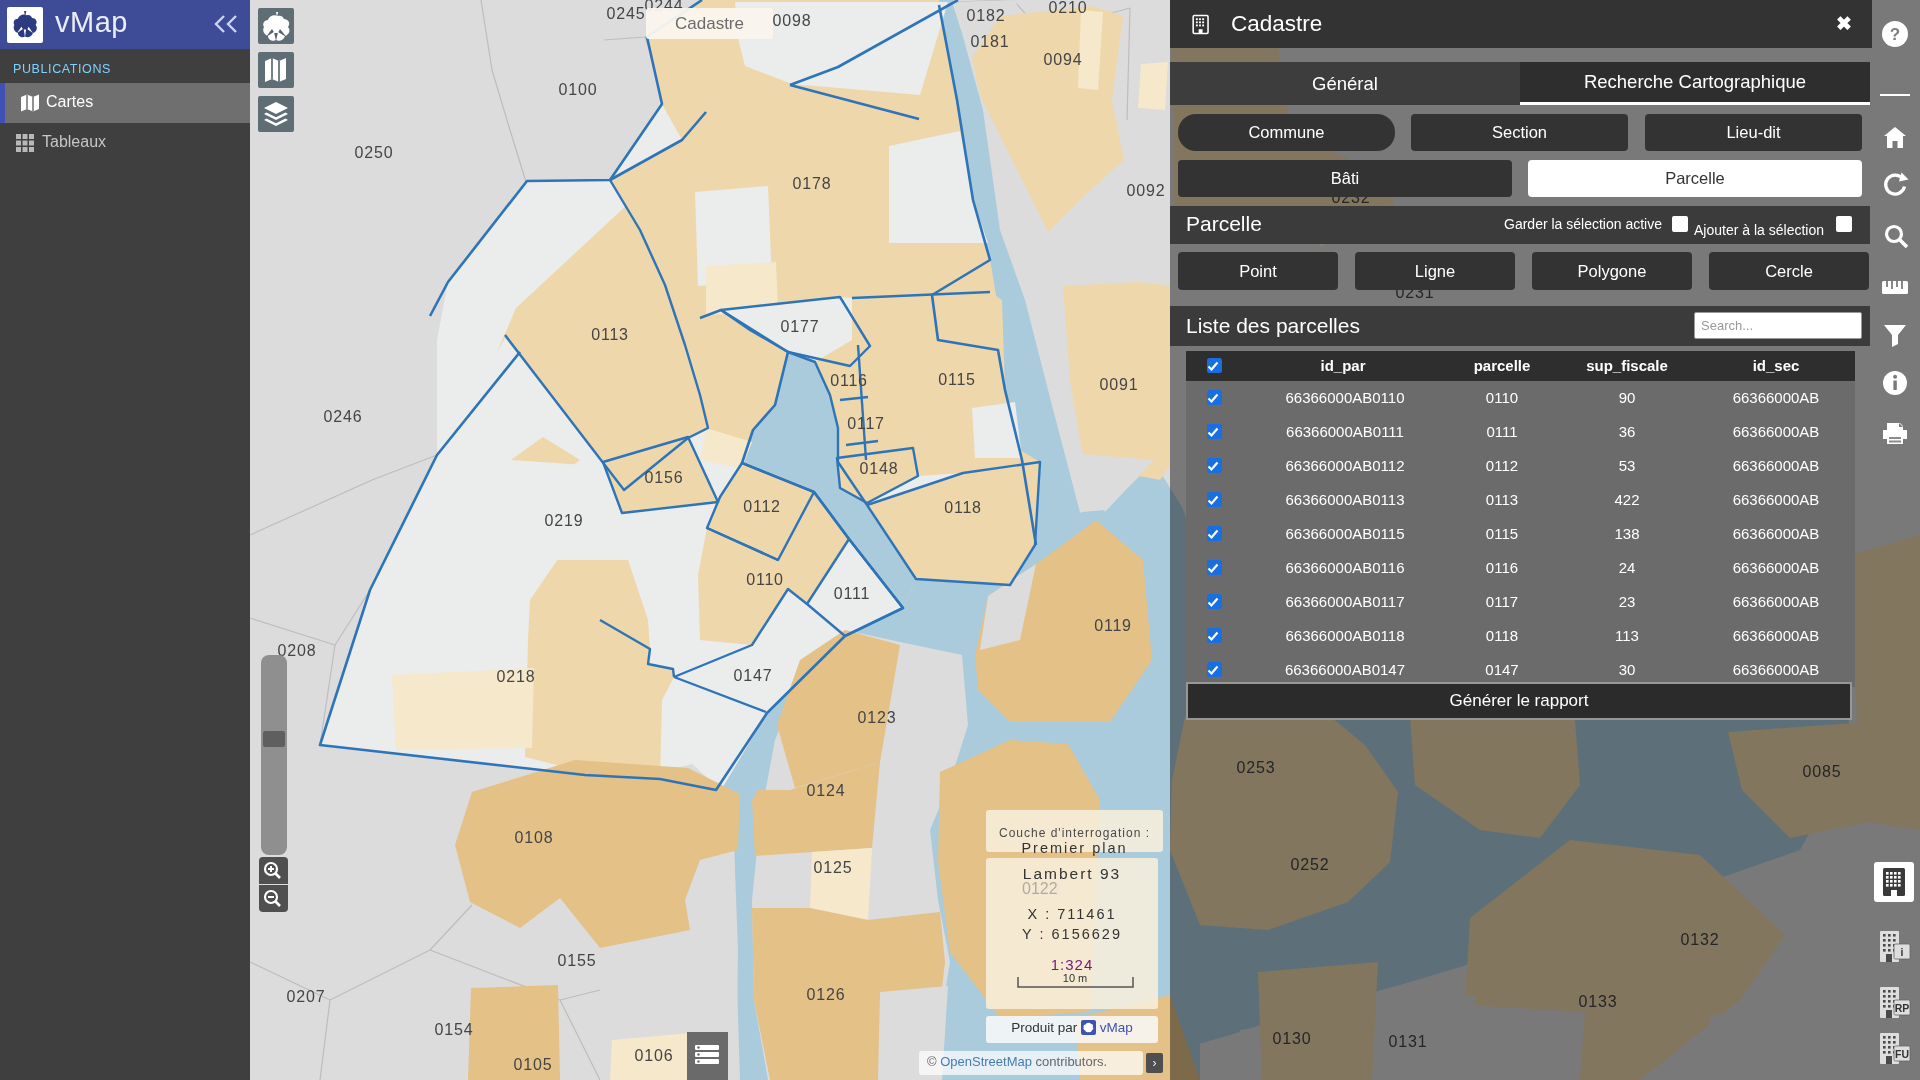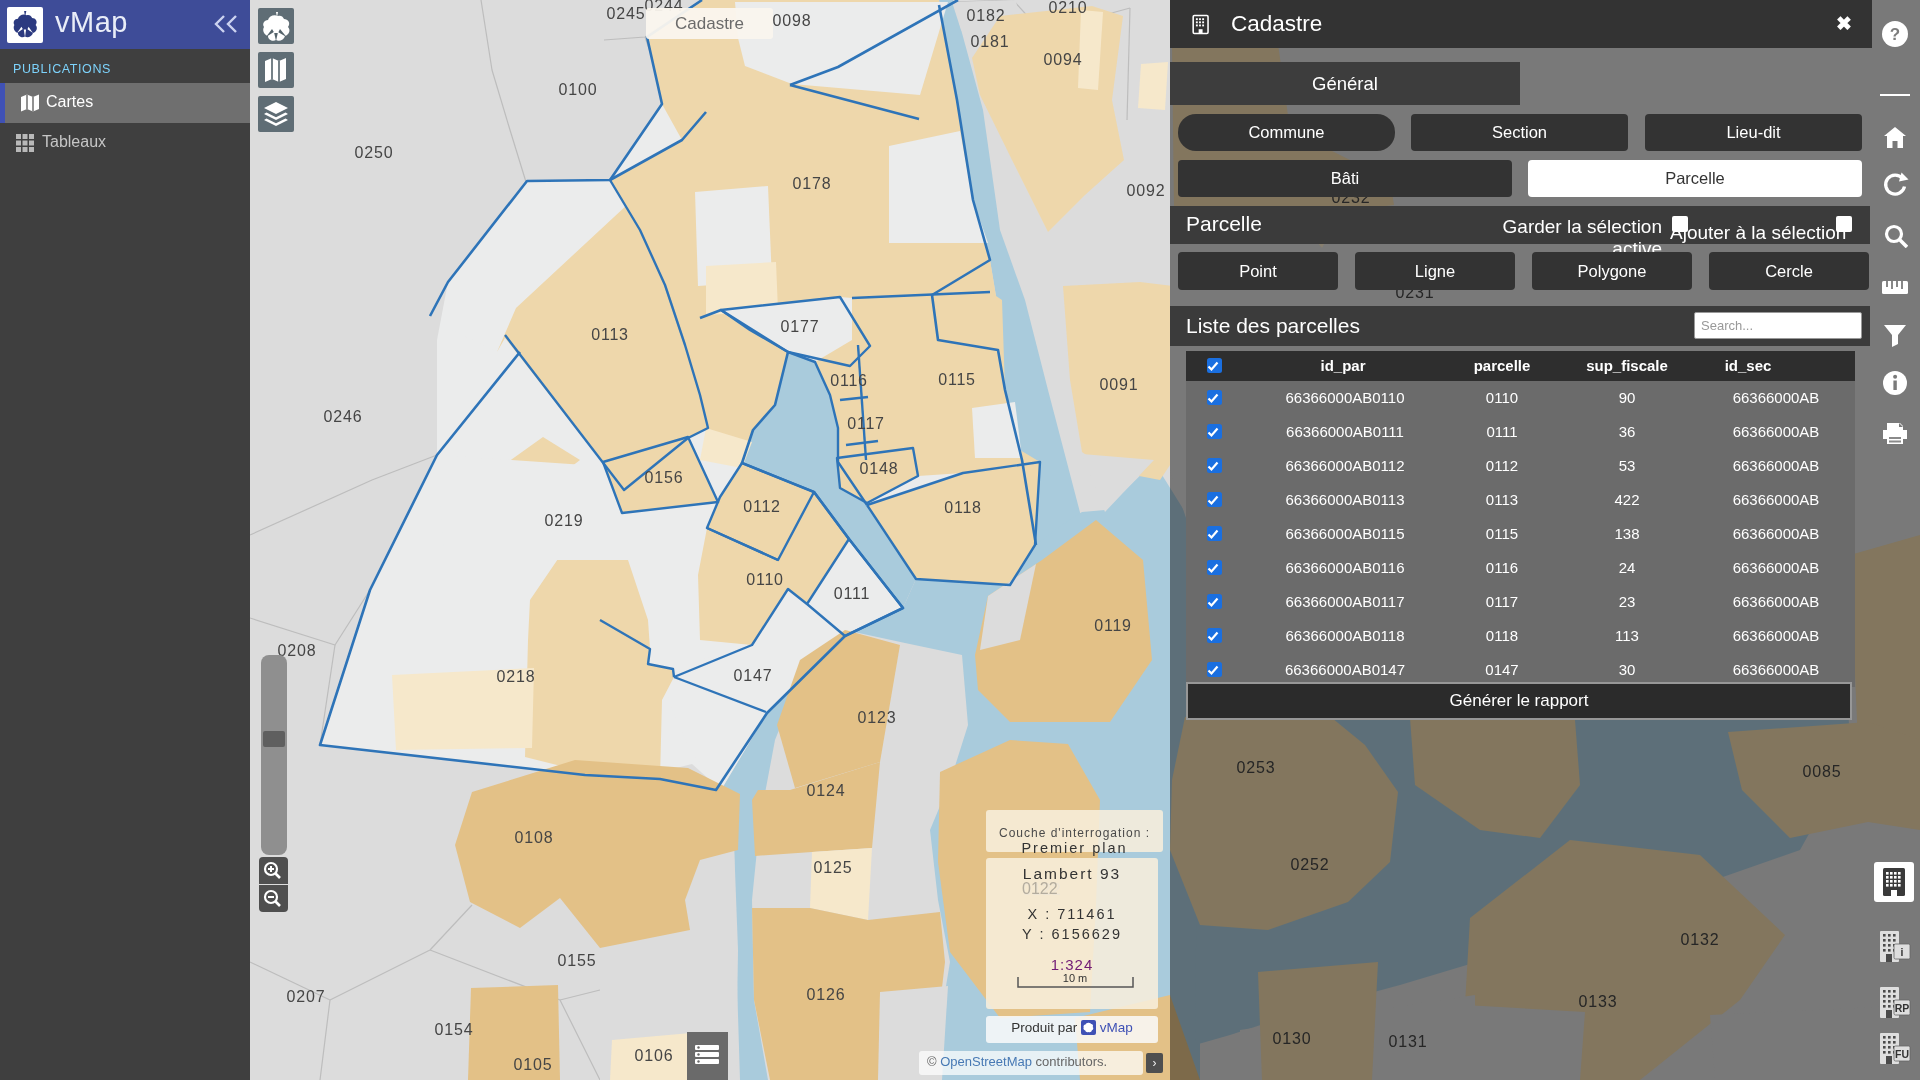--- a/index.html
+++ b/index.html
@@ -20,21 +20,21 @@
   #ptitle{left:1231px;top:11px;font-size:22.5px;color:#fff;z-index:25;}
   #pclose{left:1836px;top:12px;font-size:19px;color:#fff;font-weight:bold;z-index:25;}
   #tabL{left:1170px;top:62px;width:350px;height:43px;background:#3d3d3d;color:#fff;
         font-size:18.5px;text-align:center;line-height:43px;z-index:25;}
   #tabR{left:1520px;top:62px;width:350px;height:43px;background:#2e2e2e;color:#fff;
         font-size:18.5px;text-align:center;line-height:40px;border-bottom:3px solid #fff;box-sizing:border-box;z-index:25;}
   .pbtn{position:absolute;background:#333;border-radius:4px;color:#fff;font-size:16.5px;
         text-align:center;line-height:37px;height:37px;z-index:25;}
   .sechead{position:absolute;left:1170px;width:700px;background:#3b3b3b;z-index:25;}
   .bigt{position:absolute;left:16px;font-size:21px;color:#fff;}
-  .smt{position:absolute;font-size:19px;color:#fff;}
+  .smt{position:absolute;font-size:14px;color:#fff;}
   .cb{position:absolute;width:16px;height:16px;background:#fff;border-radius:2px;}
   .cbb{position:absolute;width:15px;height:15px;background:#1a6fe0;border-radius:2.5px;}
   #tablewrap{left:1186px;top:351px;width:669px;height:372px;overflow:hidden;z-index:25;}
   #thead{position:absolute;left:0;top:0;width:669px;height:30px;background:#2e2e2e;}
   .trow{position:absolute;left:0;width:669px;height:34px;background:#6b6b6b;padding-left:20px;}
   .tc{position:absolute;color:#fff;font-size:15px;transform:translateX(-50%);}
   .th{position:absolute;color:#fff;font-size:15px;font-weight:bold;transform:translateX(-50%);}
   #genbtn{left:1186px;top:682px;width:662px;height:34px;background:#2b2b2b;border:2px solid #979797;
      color:#fff;font-size:17px;text-align:center;line-height:34px;z-index:25;}
   .tbi{position:absolute;left:1870px;width:50px;text-align:center;z-index:25;}
@@ -280,20 +280,21 @@
         <rect x="9" y="9" width="2.4" height="2.4" fill="#fff"></rect>
         <rect x="13" y="9" width="2.4" height="2.4" fill="#fff"></rect>
         <rect x="5" y="13" width="2.4" height="2.4" fill="#fff"></rect>
         <rect x="9" y="13" width="2.4" height="2.4" fill="#fff"></rect>
         <rect x="13" y="13" width="2.4" height="2.4" fill="#fff"></rect>
         <rect x="8.5" y="19" width="5" height="5.5" fill="#fff"></rect>
       </svg></div>
   <div id="ptitle" class="abs">Cadastre</div>
   <div id="pclose" class="abs">✖</div>
   <div id="tabL" class="abs">Général</div>
+  <div id="tabR" class="abs">Recherche Cartographique</div>
 
   <div class="pbtn" style="left:1178px;top:114px;width:217px;border-radius:18px;">Commune</div>
   <div class="pbtn" style="left:1411px;top:114px;width:217px;">Section</div>
   <div class="pbtn" style="left:1645px;top:114px;width:217px;">Lieu-dit</div>
   <div class="pbtn" style="left:1178px;top:160px;width:334px;">Bâti</div>
   <div class="pbtn" style="left:1528px;top:160px;width:334px;background:#fff;color:#333">Parcelle</div>
 
   <div class="sechead" style="top:206px;height:38px;">
     <span class="bigt" style="top:6px">Parcelle</span>
     <span class="smt" style="left:300px;top:10px;width:192px;text-align:right">Garder la sélection active</span>
@@ -313,21 +314,21 @@
   </div>
 
   <div id="tablewrap" class="abs">
     <div id="thead">
       <div class="cbb" style="left:21px;top:7px"><svg width="12" height="11" viewBox="0 0 12 11">
             <path d="M1.5 5.5 L4.5 8.5 L10.5 1.5" stroke="#fff" stroke-width="2.2" fill="none"></path>
           </svg></div>
       <span class="th" style="left:157px;top:6px">id_par</span>
       <span class="th" style="left:316px;top:6px">parcelle</span>
       <span class="th" style="left:441px;top:6px">sup_fiscale</span>
-      <span class="th" style="left:562px;top:6px">id_sec</span>
+      <span class="th" style="left:590px;top:6px">id_sec</span>
     </div>
     <div class="trow" style="top:30px">
 <div class="cbb" style="left:21px;top:9px"><svg width="12" height="11" viewBox="0 0 12 11">
             <path d="M1.5 5.5 L4.5 8.5 L10.5 1.5" stroke="#fff" stroke-width="2.2" fill="none"></path>
           </svg></div>
 <span class="tc" style="left:159px;top:8px">66366000AB0110</span>
 <span class="tc" style="left:316px;top:8px">0110</span>
 <span class="tc" style="left:441px;top:8px">90</span>
 <span class="tc" style="left:590px;top:8px">66366000AB</span>
       </div>

